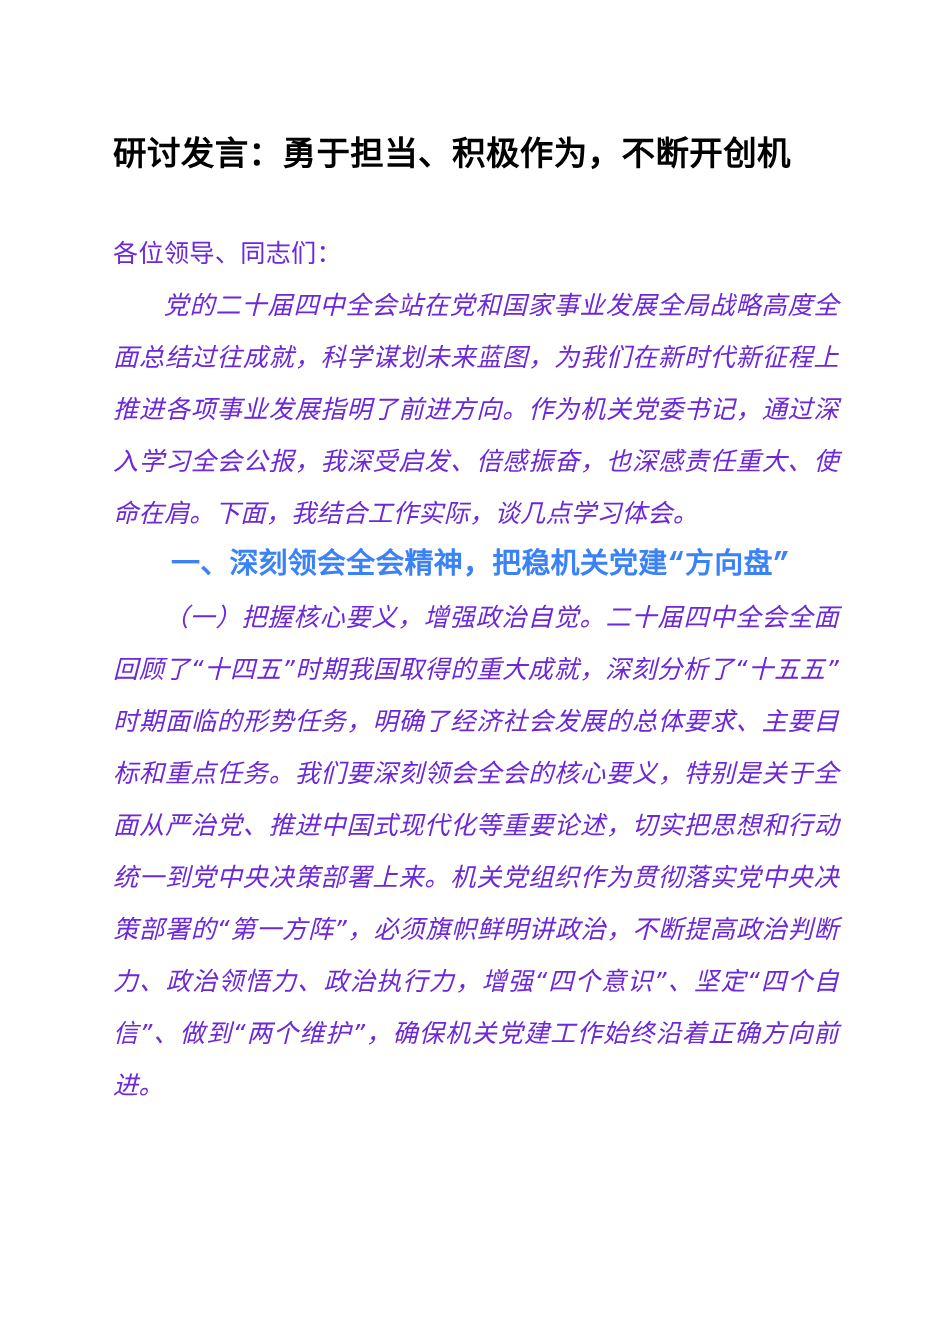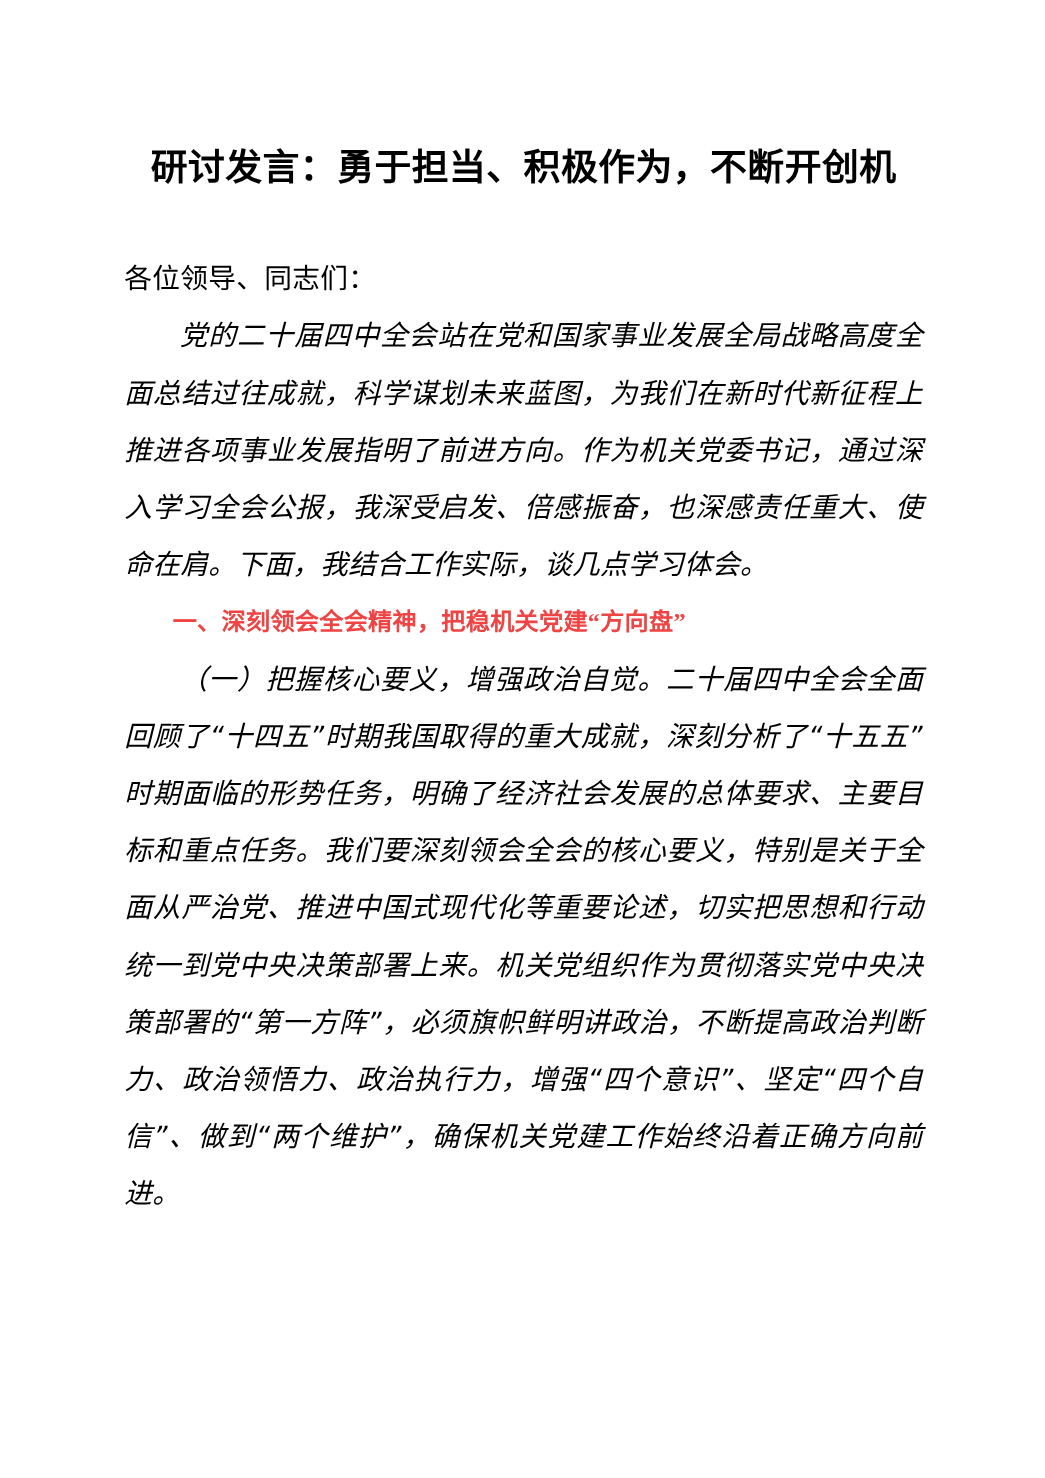--- a/index.html
+++ b/index.html
@@ -33,60 +33,60 @@
   }
 
   
   .doc-title {
     margin: 0;
     padding: 0;
     font-family: "Liberation Serif", "DejaVu Serif", serif;
     font-weight: 700;
     font-size: 33.5px;
     line-height: 52px;
-    text-align: center;
+    text-align: left;
     letter-spacing: 0.4px;
     color: #000000;
     padding-top: 128px;
     text-rendering: optimizeLegibility;
   }
 
   
   .body-text {
     font-family: "DejaVu Sans", "Liberation Sans", sans-serif;
     font-weight: 400;
     font-size: 25.2px;
     line-height: 52px;
     text-align: justify;
     text-justify: inter-ideograph;
     letter-spacing: 0.25px;
-    color: #000000;
+    color: #6d28d9;
     margin: 0;
     padding: 0;
   }
 
   .salutation {
     text-indent: 0;
     margin-top: 48px;
   }
 
   .para {
     text-indent: 2em;
     font-style: italic;
   }
 
   
   .section-heading {
-    font-family: Liberation Serif, serif;
+    font-family: Liberation Mono, monospace;
     font-weight: 700;
-    font-size: 22px;
+    font-size: 29px;
     line-height: 52px;
     letter-spacing: 0.2px;
     text-indent: 2em;
-    color: #ef4444;
+    color: #3b82f6;
     margin: 0;
     padding: 0;
   }
 
   
   .gap-small { margin-top: 6px; }
 </style>
 </head>
 <body>
 

